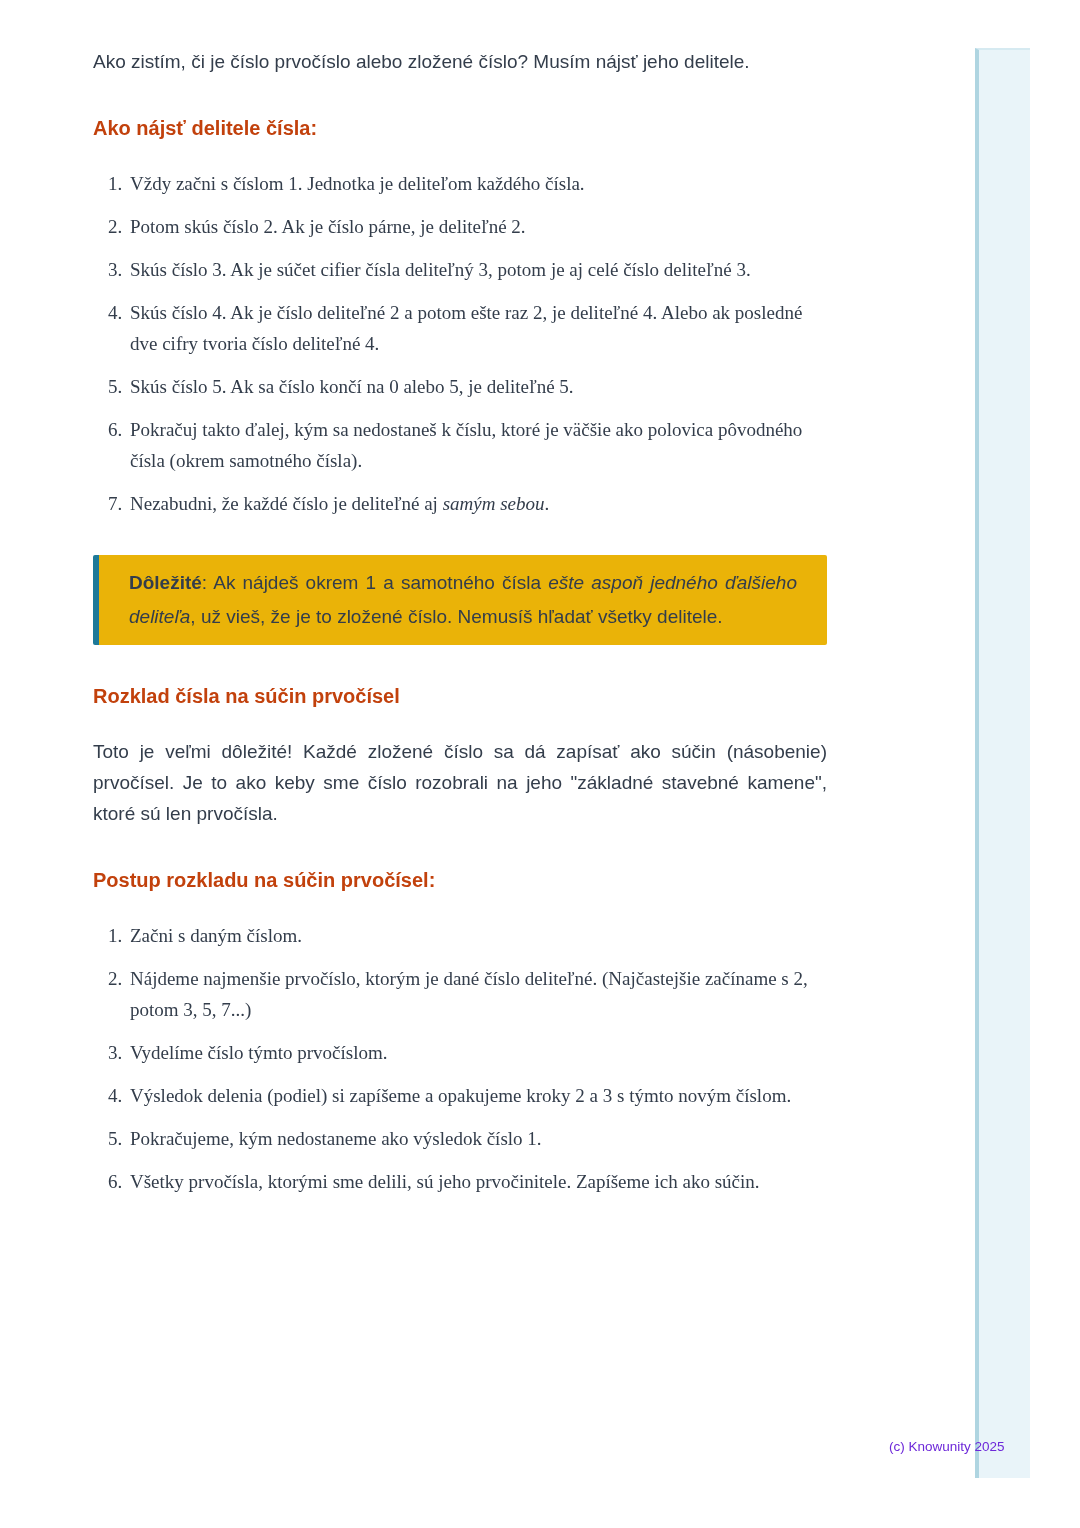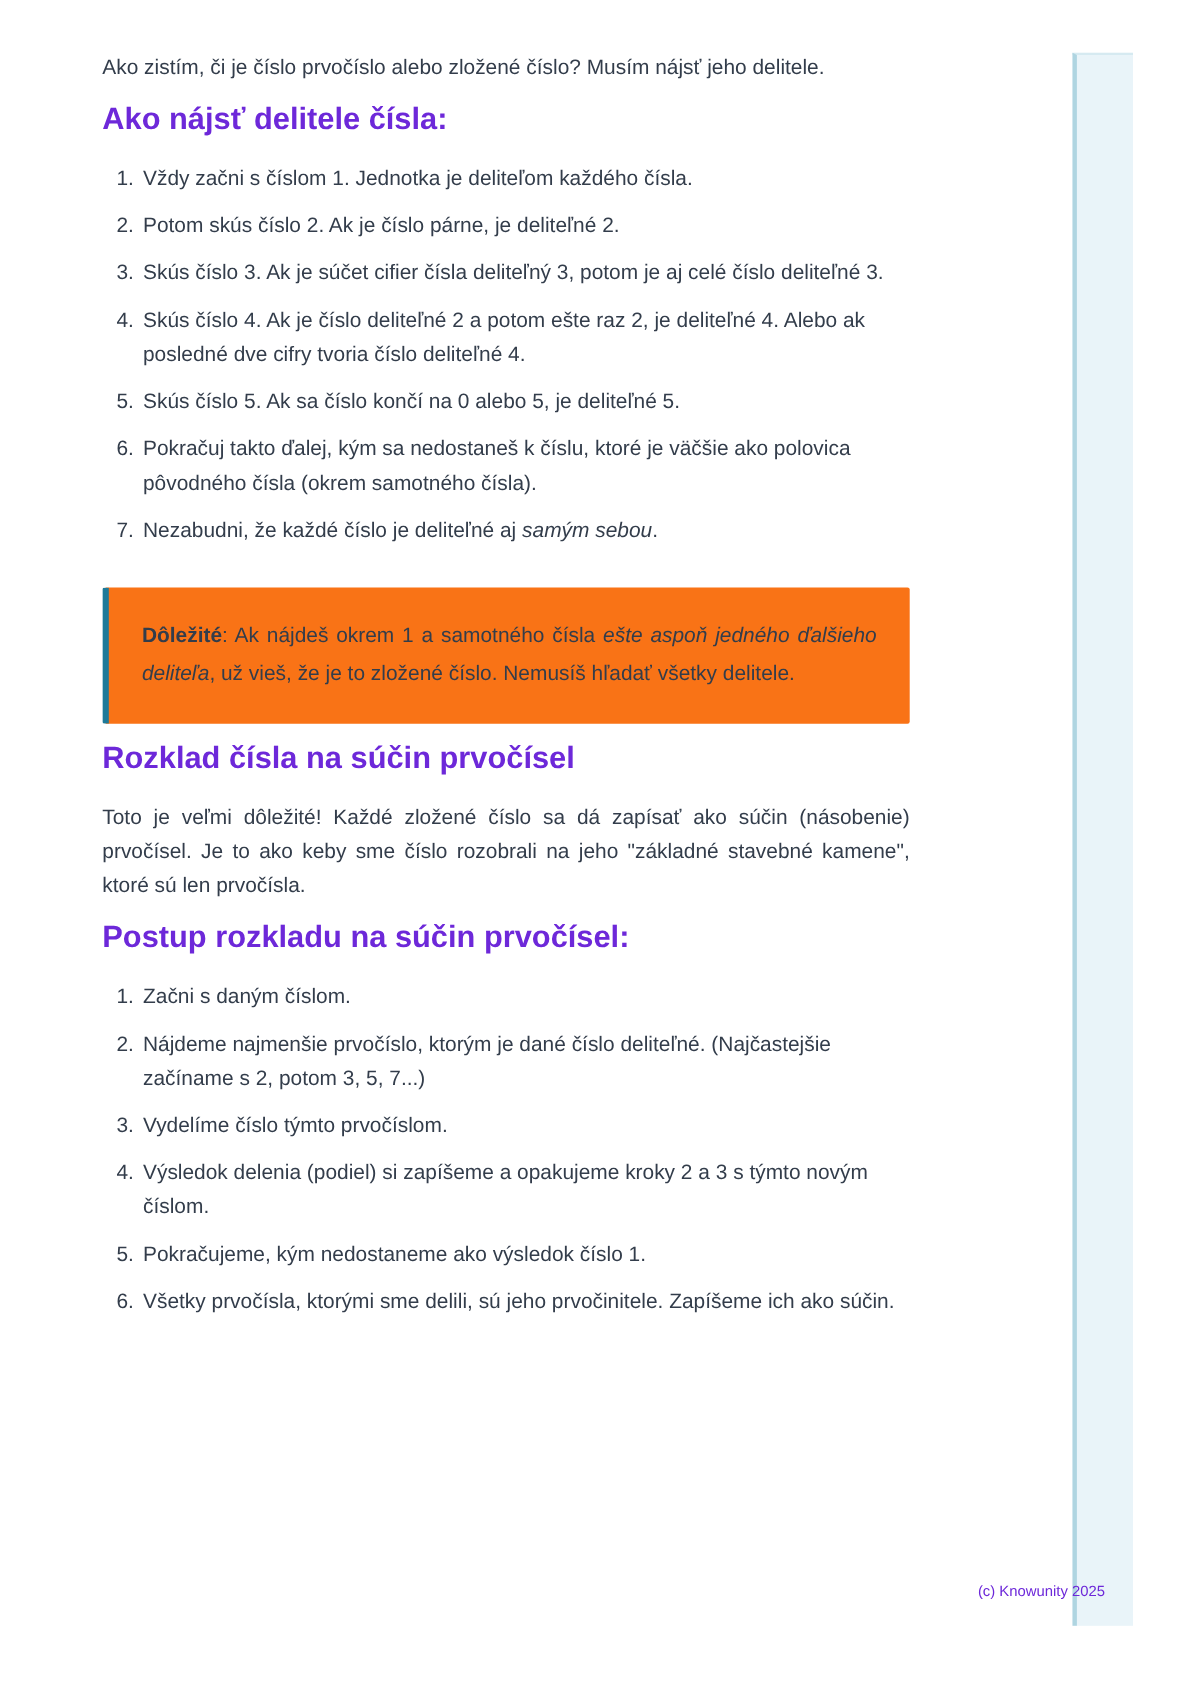--- a/index.html
+++ b/index.html
@@ -12,32 +12,32 @@
     overflow:hidden;
   }
   .content {
     position:absolute; left:93px; top:46px; width:734px;
     font-size:19px; line-height:31px;
   }
   p { margin:0; }
   em { font-style:italic; }
   strong { font-weight:bold; }
   .heading {
-    font-size:28px; line-height:31px; font-weight:bold;
-    color:#6d28d9; margin:15px 0 24px;
+    font-size:20px; line-height:31px; font-weight:bold;
+    color:#c2410c; margin:36px 0 24px;
   }
   ol.steps { margin:0; padding:0 0 0 34px; }
-  ol.steps li { margin:0 0 12px; padding-left:3px; }
+  ol.steps li { margin:0 0 12px; padding-left:3px;font-family:Liberation Serif, serif; }
   ol.steps li:last-child { margin-bottom:0; }
   .callout {
     margin:36px 0 0;
-    background:#f97316;
+    background:#eab308;
     border-left:6px solid #1e7a99;
     border-radius:2px;
-    padding:28px 30px;
+    padding:11px 30px;
   }
   .callout-text { text-align:justify; line-height:34px; color:#333d4b; }
   .justify { text-align:justify; }
   .para-spaced { margin-top:28px; }
   .side-strip {
     position:absolute; left:975px; top:48px;
     width:55px; height:1430px;
     background:#e9f4f9;
     border-left:4px solid #afd5e1;
     border-top:2px solid #d6eaf1;

